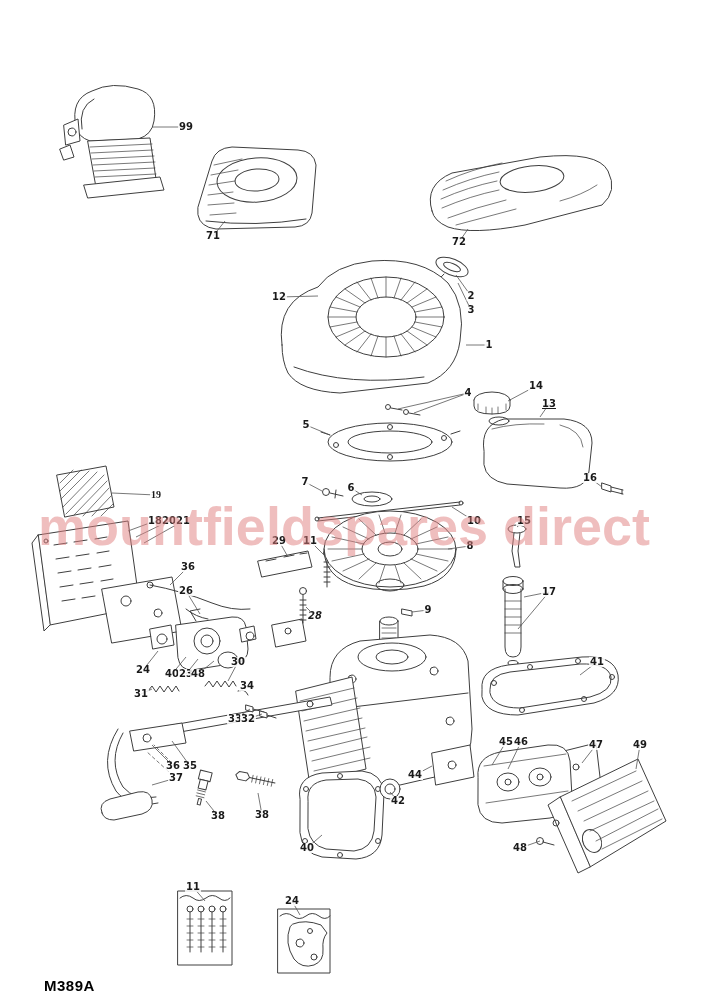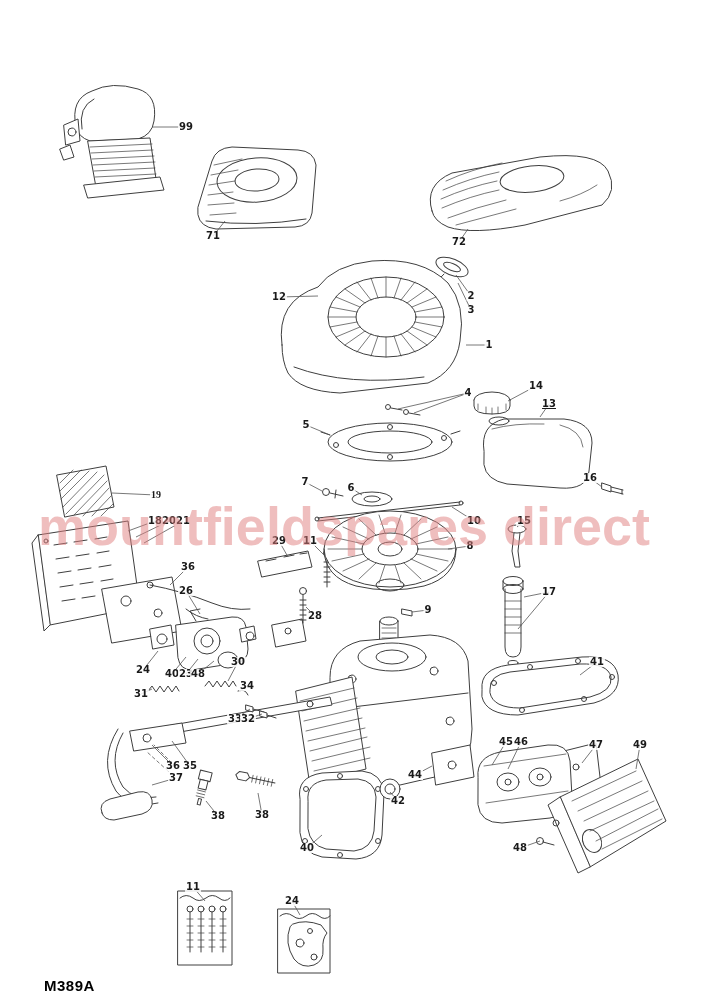--- a/index.html
+++ b/index.html
@@ -400,21 +400,21 @@
       <div class="callout" style="left: 524px; top: 492px;">15</div>
       <div class="callout" style="left: 155px; top: 492px;">18</div>
       <div class="callout" style="left: 169px; top: 492px;">20</div>
       <div class="callout" style="left: 183px; top: 492px;">21</div>
       <div class="callout" style="left: 279px; top: 512px;">29</div>
       <div class="callout" style="left: 310px; top: 512px;">11</div>
       <div class="callout" style="left: 470px; top: 517px;">8</div>
       <div class="callout" style="left: 188px; top: 538px;">36</div>
       <div class="callout" style="left: 186px; top: 562px;">26</div>
       <div class="callout" style="left: 549px; top: 563px;">17</div>
-      <div class="callout" style="left: 315px; top: 587px;">28</div>
+      <div class="callout" style="left: 315px; top: 587px; font-style: italic;">28</div>
       <div class="callout" style="left: 428px; top: 581px;">9</div>
       <div class="callout" style="left: 597px; top: 633px;">41</div>
       <div class="callout" style="left: 143px; top: 641px;">24</div>
       <div class="callout" style="left: 172px; top: 645px;">40</div>
       <div class="callout" style="left: 186px; top: 645px;">23</div>
       <div class="callout" style="left: 198px; top: 645px;">48</div>
       <div class="callout" style="left: 238px; top: 633px;">30</div>
       <div class="callout" style="left: 247px; top: 657px;">34</div>
       <div class="callout" style="left: 141px; top: 665px;">31</div>
       <div class="callout" style="left: 235px; top: 690px;">33</div>

